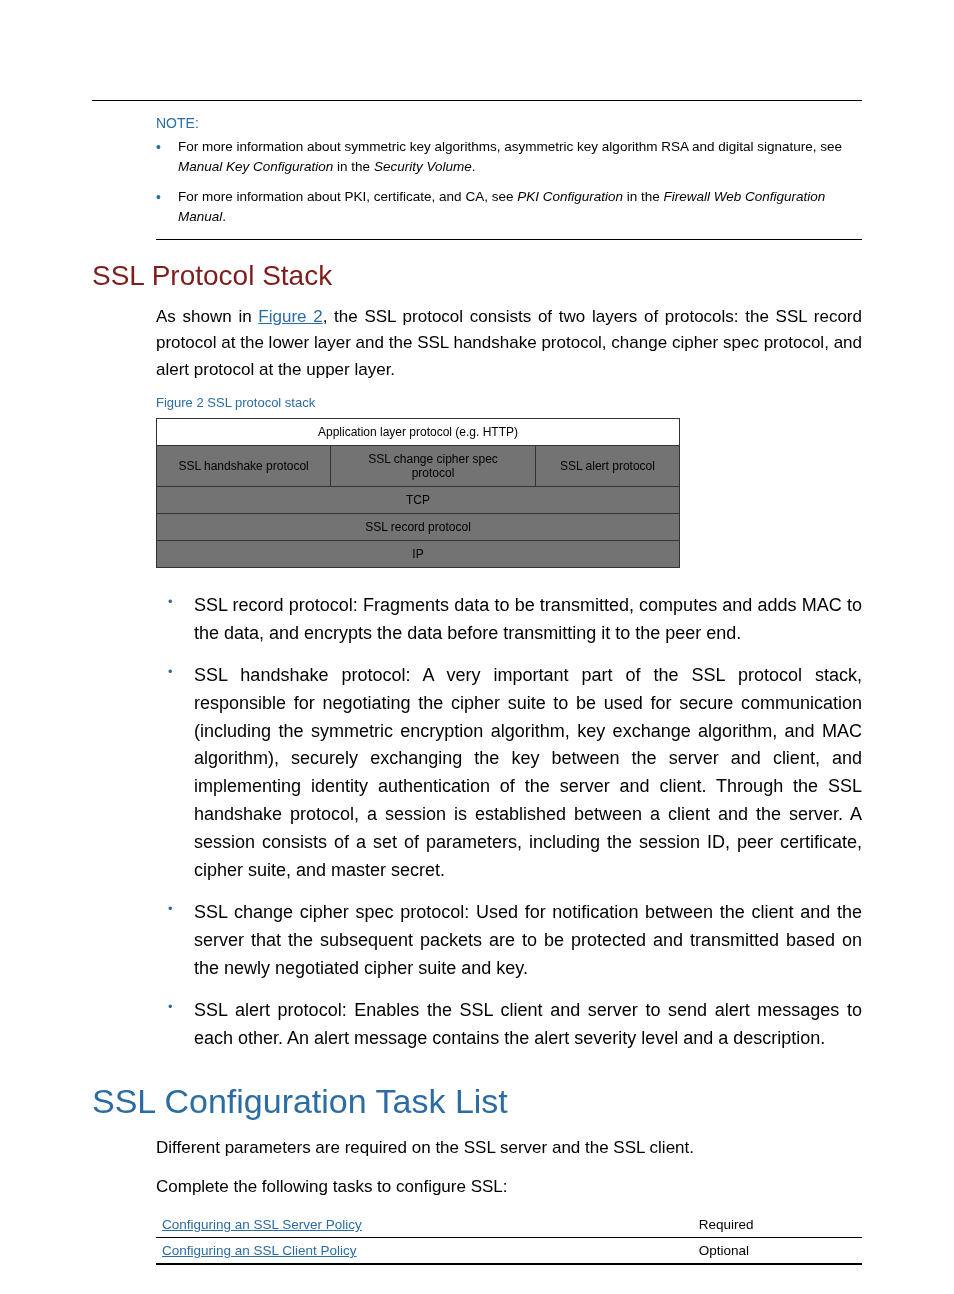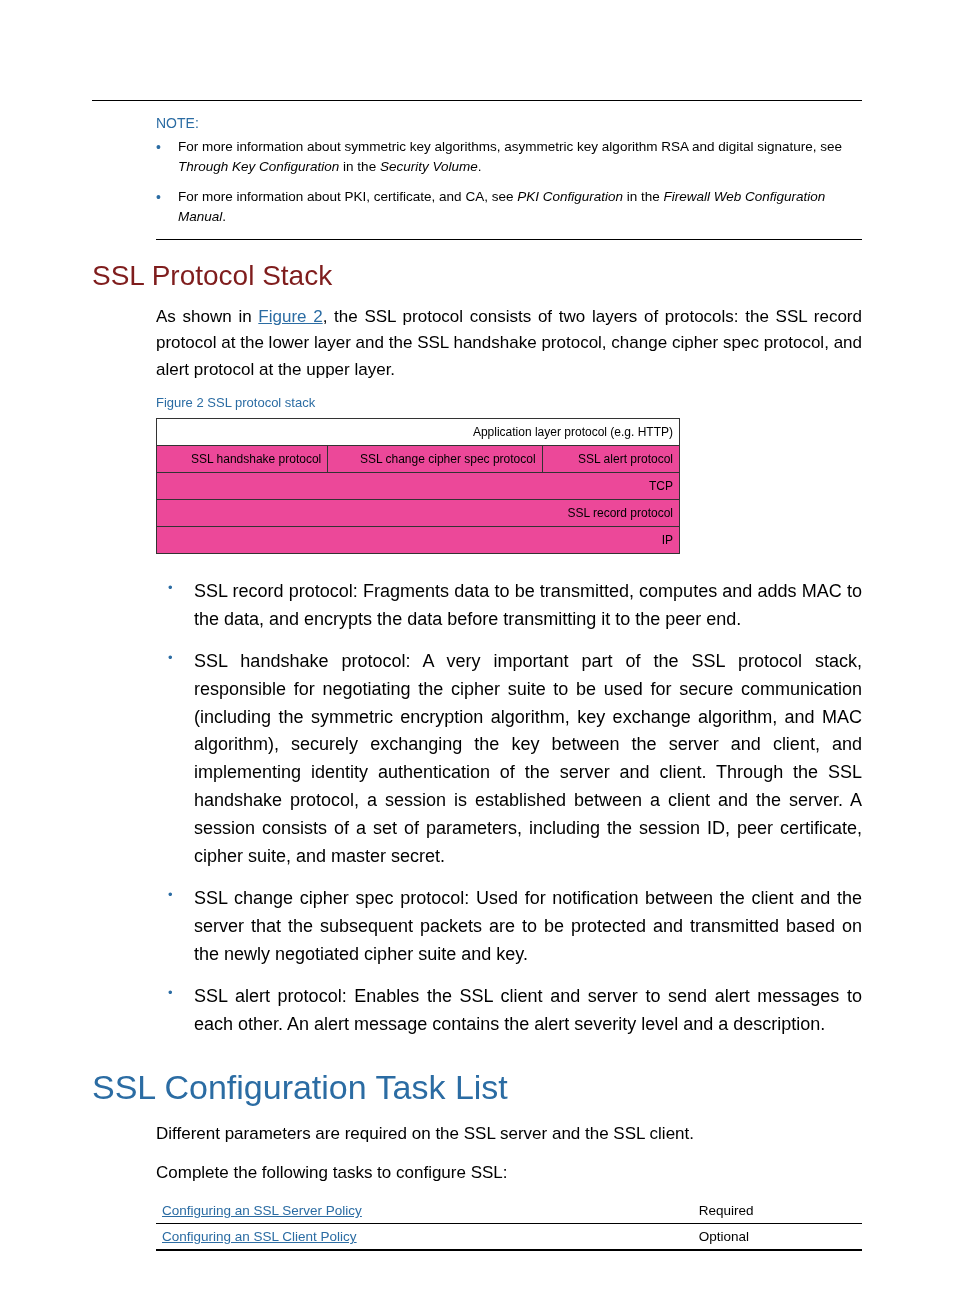--- a/index.html
+++ b/index.html
@@ -82,26 +82,26 @@
     .ital {
       font-style: italic;
     }
     .stack-table {
       margin: 0 0 24px 64px;
       border-collapse: collapse;
       width: 524px;
     }
     .stack-table td {
       border: 1px solid #333;
-      text-align: right;
+      text-align: center;
       font-size: 12px;
-      padding: 6px 6px;
+      padding: 6px 18px;
     }
     .stack-blue {
-      background: #ec4899;
+      background: #737373;
     }
     .body-list li {
       position: relative;
       padding-left: 38px;
       margin-bottom: 14px;
       font-size: 18px;
       line-height: 1.55;
       text-align: justify;
     }
     .body-list li::before {
@@ -140,21 +140,21 @@
   </style>
 </head>
 <body>
 
 <div class="page">
 
   <hr class="hr-top">
   <div class="note-heading">NOTE:</div>
   <ul class="note-list">
     <li>
-      <span>For more information about symmetric key algorithms, asymmetric key algorithm RSA and digital signature, see </span><span class="ital">Through Key Configuration</span><span> in the </span><span class="ital">Security Volume</span><span>.</span>
+      <span>For more information about symmetric key algorithms, asymmetric key algorithm RSA and digital signature, see </span><span class="ital">Manual Key Configuration</span><span> in the </span><span class="ital">Security Volume</span><span>.</span>
     </li>
     <li>
       <span>For more information about PKI, certificate, and CA, see </span><span class="ital">PKI Configuration</span><span> in the </span><span class="ital">Firewall Web Configuration Manual</span><span>.</span>
     </li>
   </ul>
   <hr class="hr-bottom">
 
   <h2 class="h2">SSL Protocol Stack</h2>
   <p class="body-para">
     <span>As shown in </span><a class="link">Figure 2</a><span>, the SSL protocol consists of two layers of protocols: the SSL record protocol at the lower layer and the SSL handshake protocol, change cipher spec protocol, and alert protocol at the upper layer.</span>

